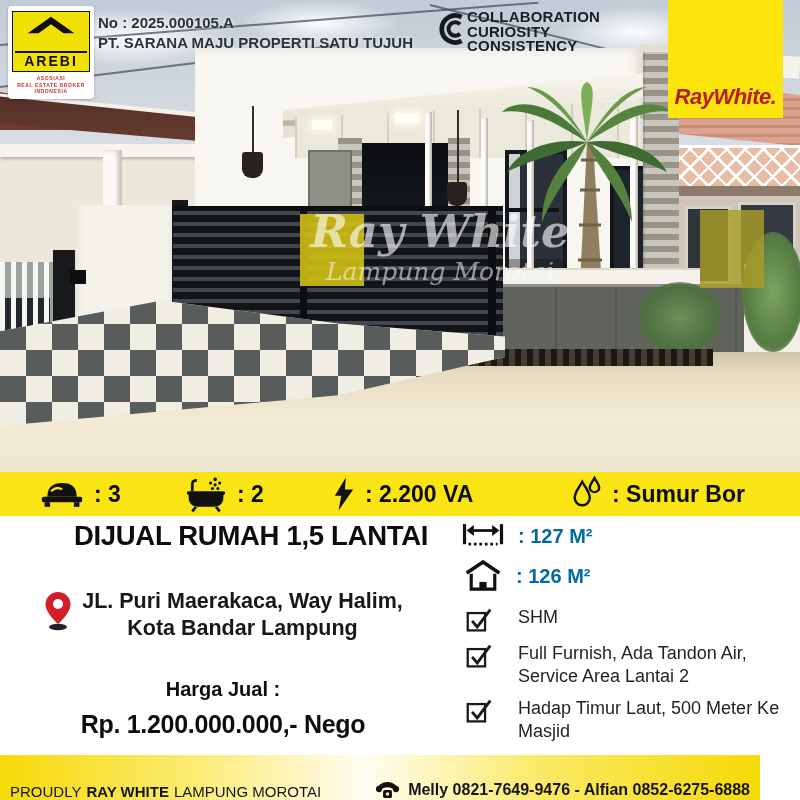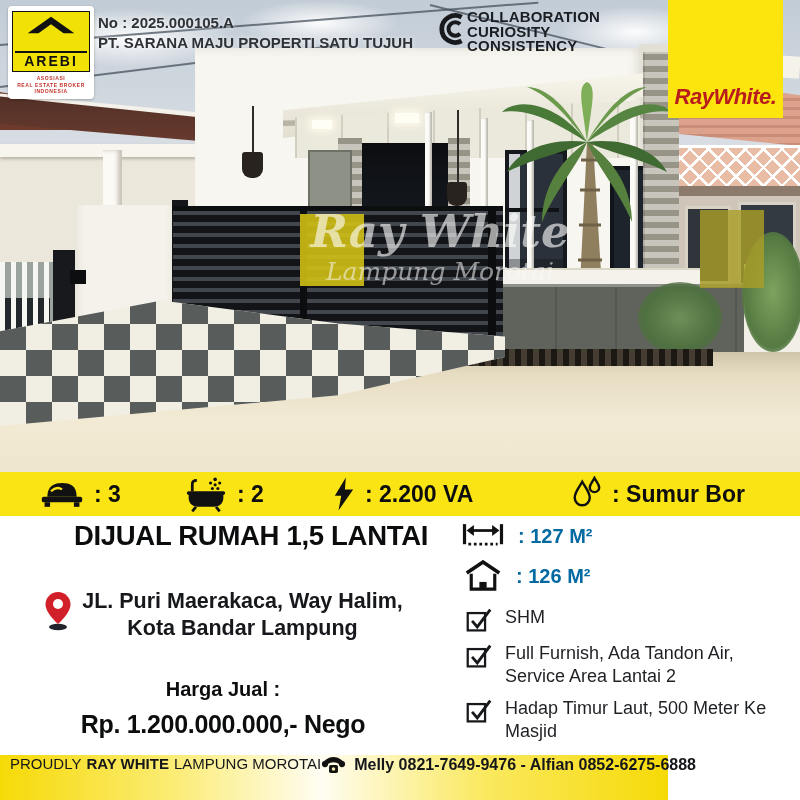--- a/index.html
+++ b/index.html
@@ -88,24 +88,24 @@
   .info{left:0;top:516px;width:800px;height:239px;background:#fff;}
   .title{left:16px;top:520px;width:446px;text-align:center;font-size:27.5px;font-weight:800;color:#0b0c0d;letter-spacing:-.3px;padding-left:12px;}
   .addr{left:0;top:588px;width:446px;display:flex;justify-content:center;gap:9px;}
   .addr-lines{font-size:21.5px;font-weight:700;color:#17181c;line-height:27px;text-align:center;}
   .price-label{left:0;top:678px;width:446px;text-align:center;font-size:20px;font-weight:800;color:#0c0d0e;}
   .price-value{left:0;top:710px;width:446px;text-align:center;font-size:25px;font-weight:800;color:#0c0d0e;letter-spacing:-.3px;}
   .rcol{left:448px;top:514px;width:350px;}
   .area-row{position:absolute;display:flex;align-items:center;gap:14px;}
   .area-label{font-size:20px;font-weight:800;color:#0369a1;}
   .check-list{position:absolute;left:18px;top:92px;width:320px;}
-  .check-item{display:flex;gap:13px;margin-bottom:9px;}
+  .check-item{display:flex;gap:26px;margin-bottom:9px;}
   .check-text{font-size:18px;font-weight:500;color:#1e2023;line-height:23px;max-width:278px;}
   
-  .footer{left:0;top:755px;width:668px;height:45px;background:linear-gradient(90deg,#f6da07 0%,#fbec75 26%,#fffdf2 48%,#fae962 72%,#f6da07 100%);display:flex;align-items:flex-start;justify-content:space-between;padding:0 10px;box-sizing:border-box;}
+  .footer{left:0;top:755px;width:760px;height:45px;background:linear-gradient(90deg,#f6da07 0%,#fbec75 26%,#fffdf2 48%,#fae962 72%,#f6da07 100%);display:flex;align-items:flex-end;justify-content:space-between;padding:0 10px;box-sizing:border-box;}
   .f-left{display:flex;align-items:center;gap:5px;font-size:15px;color:#15161a;white-space:nowrap;}
   .f-right{display:flex;align-items:center;gap:8px;font-size:16px;font-weight:800;color:#15161a;white-space:nowrap;}
   .fw500{font-weight:500;} .fw800{font-weight:800;}
 </style>
 </head>
 <body>
 
 <div class="poster">
 
   <div class="abs photo">

